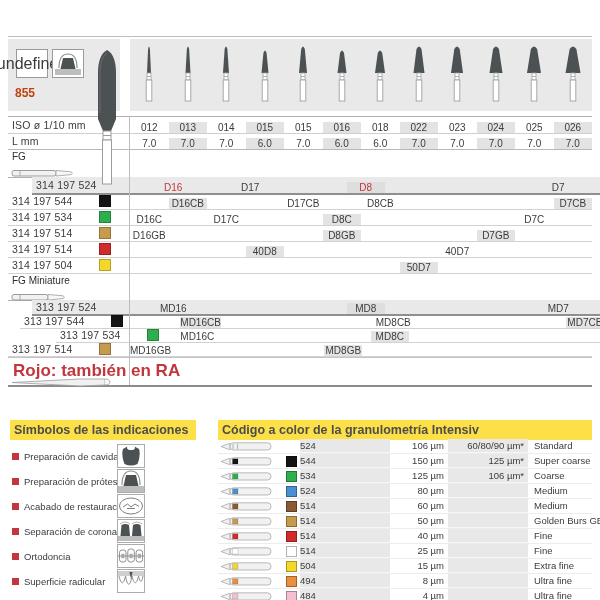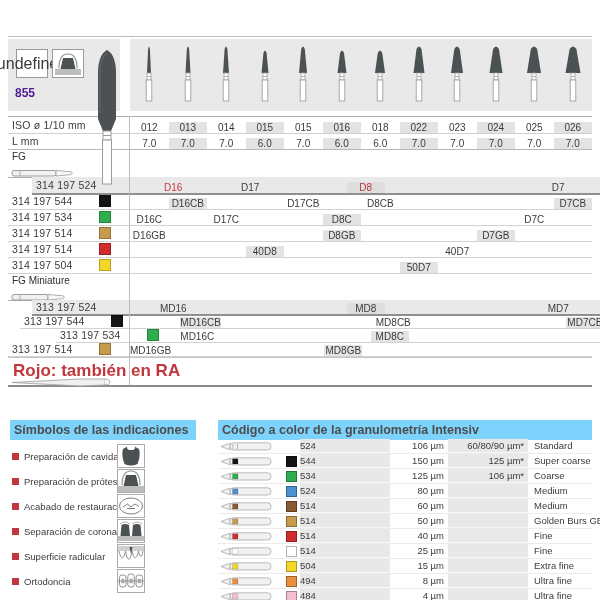--- a/index.html
+++ b/index.html
@@ -7,21 +7,21 @@
     width:600px;height:600px;position:relative;background:#ffffff;
     font-family:"Liberation Sans", sans-serif;color:#3b3b3b;
     -webkit-font-smoothing:antialiased;overflow:hidden;
   }
   
   .main-panel{position:absolute;left:8px;top:36px;width:584px;height:348px;
     border-top:1px solid #bdbdbd;border-bottom:2px solid #8c8c8c;background:#fff;}
   .hdr-left{position:absolute;left:0;top:2px;width:112px;height:72px;background:#e9e9e9;}
   .icon-box{position:absolute;top:10px;width:30px;height:27px;background:#fff;border:1px solid #9a9a9a;
     display:flex;align-items:center;justify-content:center;}
-  .model-num{position:absolute;left:7px;top:47px;font-size:12px;font-weight:bold;color:#4c1d95;}
+  .model-num{position:absolute;left:7px;top:47px;font-size:12px;font-weight:bold;color:#c2410c;}
   .burs-strip{position:absolute;left:122px;top:2px;width:462px;height:72px;background:#e9e9e9;
     display:flex;}
   .burs-strip .slot{flex:1;display:flex;justify-content:center;}
   .big-bur{position:absolute;left:82px;top:6px;z-index:5;}
   
   .trow{position:absolute;left:0;width:584px;display:flex;}
   .label-col{width:122px;flex:none;display:flex;align-items:center;box-sizing:border-box;padding-left:4px;}
   .code-txt{font-size:10.5px;letter-spacing:0.2px;}
   .sq{width:12px;height:12px;margin-left:26px;border:1px solid rgba(0,0,0,0.25);box-sizing:border-box;}
   .cols{flex:1;display:flex;align-items:flex-end;}
@@ -31,21 +31,21 @@
   .hdr-row .cell.shade{background:#dedede;}
   .red-txt{color:#c1373d;}
   .sec-hdr{position:absolute;left:0;width:584px;}
   .sec-hdr .sec-label{position:absolute;left:4px;top:1px;font-size:10px;font-weight:normal;color:#2e2e2e;}
   .sec-hdr .sec-icon{position:absolute;left:3px;top:15px;}
   .note-row{position:absolute;left:0;width:584px;border-top:1px solid #c4c4c4;}
   .note-txt{position:absolute;left:5px;top:3px;font-size:17px;font-weight:bold;color:#c1373d;}
   .note-icon{position:absolute;left:2px;top:16px;}
   .v-div{position:absolute;left:121px;top:79px;width:1px;height:269px;background:#bdbdbd;z-index:4;}
   
-  .panel-title{height:20px;background:#7dd3fc;font-size:12.5px;font-weight:bold;color:#4d4d4d;
+  .panel-title{height:20px;background:#fde047;font-size:12.5px;font-weight:bold;color:#4d4d4d;
     line-height:20px;padding-left:4px;white-space:nowrap;overflow:hidden;}
   .symbols-panel{position:absolute;left:10px;top:420px;width:186px;}
   .sym-item{position:relative;height:25px;}
   .sym-bullet{position:absolute;left:2px;top:9px;width:7px;height:7px;background:#c1373d;}
   .sym-label{position:absolute;left:14px;top:7px;font-size:9.5px;color:#3b3b3b;white-space:nowrap;}
   .sym-iconbox{position:absolute;left:107px;top:0px;width:28px;height:24px;background:#fff;
     border:1px solid #ababab;display:flex;align-items:center;justify-content:center;box-sizing:border-box;}
   .grit-panel{position:absolute;left:218px;top:420px;width:374px;}
   .grit-table{margin-top:-2px;border-bottom:1px solid #c0c0c0;}
   .grit-row{display:flex;height:14px;align-items:center;border-bottom:1px solid #ececec;}
@@ -491,44 +491,44 @@
           <svg width="26" height="22" viewBox="0 0 26 22" xmlns="http://www.w3.org/2000/svg">
             <rect x="0" y="16" width="26" height="5" fill="#bdbdbd"></rect>
             <path d="M3.5,5 Q7,3 11,5 L12,16 L2.5,16 Z" fill="#4c5154"></path>
             <path d="M15,5 Q19,3 22.5,5 L23.5,16 L14,16 Z" fill="#4c5154"></path>
             <path d="M2,4 Q7,0 12,4 M14,4 Q19,0 24,4" fill="none" stroke="#9a9a9a" stroke-width="0.8"></path>
           </svg>
         </span>
       </div>
       <div class="sym-item">
         <span class="sym-bullet"></span>
-   <span class="sym-label">Superficie radicular</span>
-   <span class="sym-iconbox">
-          <svg width="26" height="22" viewBox="0 0 26 22" xmlns="http://www.w3.org/2000/svg">
-            <rect x="0" y="1" width="26" height="5" fill="#cfcfcf"></rect>
-            <path d="M1,6 C3,15 5.5,15 7.5,6 C9.5,17 12,17 14,6 C16,15 18.5,15 20.5,6 C22,13 24,13 25,6" fill="none" stroke="#8f8f8f" stroke-width="1"></path>
-            <path d="M11.5,2 L13,9 L14.5,2 Z" fill="#4c5154"></path>
-          </svg>
-        </span>
-      </div>
-      <div class="sym-item">
-        <span class="sym-bullet"></span>
    <span class="sym-label">Ortodoncia</span>
    <span class="sym-iconbox">
           <svg width="26" height="22" viewBox="0 0 26 22" xmlns="http://www.w3.org/2000/svg">
             <rect x="1.5" y="5" width="6.5" height="12" rx="2.5" fill="#fff" stroke="#8f8f8f"></rect>
             <rect x="9.8" y="4" width="6.5" height="13" rx="2.5" fill="#fff" stroke="#8f8f8f"></rect>
             <rect x="18.1" y="5" width="6.5" height="12" rx="2.5" fill="#fff" stroke="#8f8f8f"></rect>
             <line x1="0" y1="11" x2="26" y2="11" stroke="#8f8f8f"></line>
             <rect x="3.2" y="8.8" width="3.2" height="4.4" fill="#a8a8a8"></rect>
             <rect x="11.5" y="8.8" width="3.2" height="4.4" fill="#a8a8a8"></rect>
             <rect x="19.8" y="8.8" width="3.2" height="4.4" fill="#a8a8a8"></rect>
           </svg>
         </span>
       </div>
+      <div class="sym-item">
+        <span class="sym-bullet"></span>
+   <span class="sym-label">Superficie radicular</span>
+   <span class="sym-iconbox">
+          <svg width="26" height="22" viewBox="0 0 26 22" xmlns="http://www.w3.org/2000/svg">
+            <rect x="0" y="1" width="26" height="5" fill="#cfcfcf"></rect>
+            <path d="M1,6 C3,15 5.5,15 7.5,6 C9.5,17 12,17 14,6 C16,15 18.5,15 20.5,6 C22,13 24,13 25,6" fill="none" stroke="#8f8f8f" stroke-width="1"></path>
+            <path d="M11.5,2 L13,9 L14.5,2 Z" fill="#4c5154"></path>
+          </svg>
+        </span>
+      </div>
     </div>
 </div>
 
 <div class="grit-panel">
   <div class="panel-title">Código a color de la granulometría Intensiv</div>
   <div class="grit-table" id="grit-table" style="margin-top:-1px;padding-top:0;">
       <div class="grit-row">
         <div class="g-icon">
           <svg width="54" height="11" viewBox="0 0 54 11" xmlns="http://www.w3.org/2000/svg">
             <path d="M1,5.5 L10,2.2 L10,8.8 Z" fill="#f1f1f1" stroke="#a8a8a8" stroke-width="0.8"></path>

